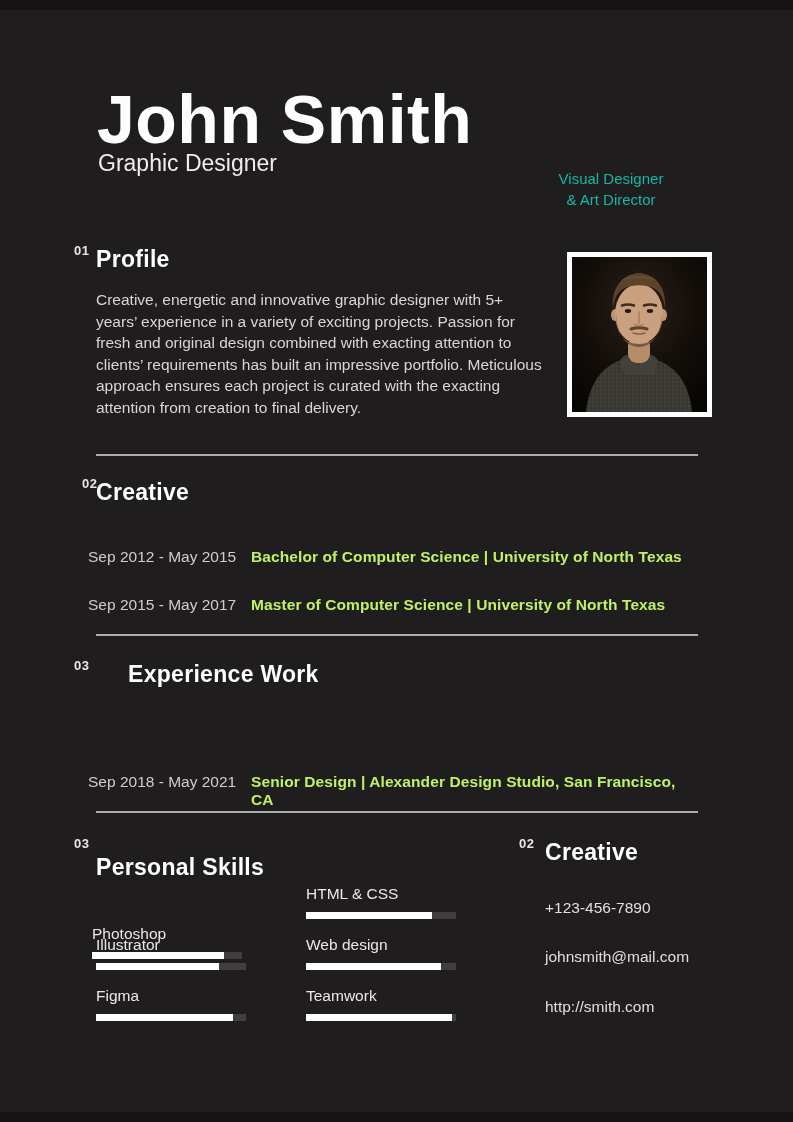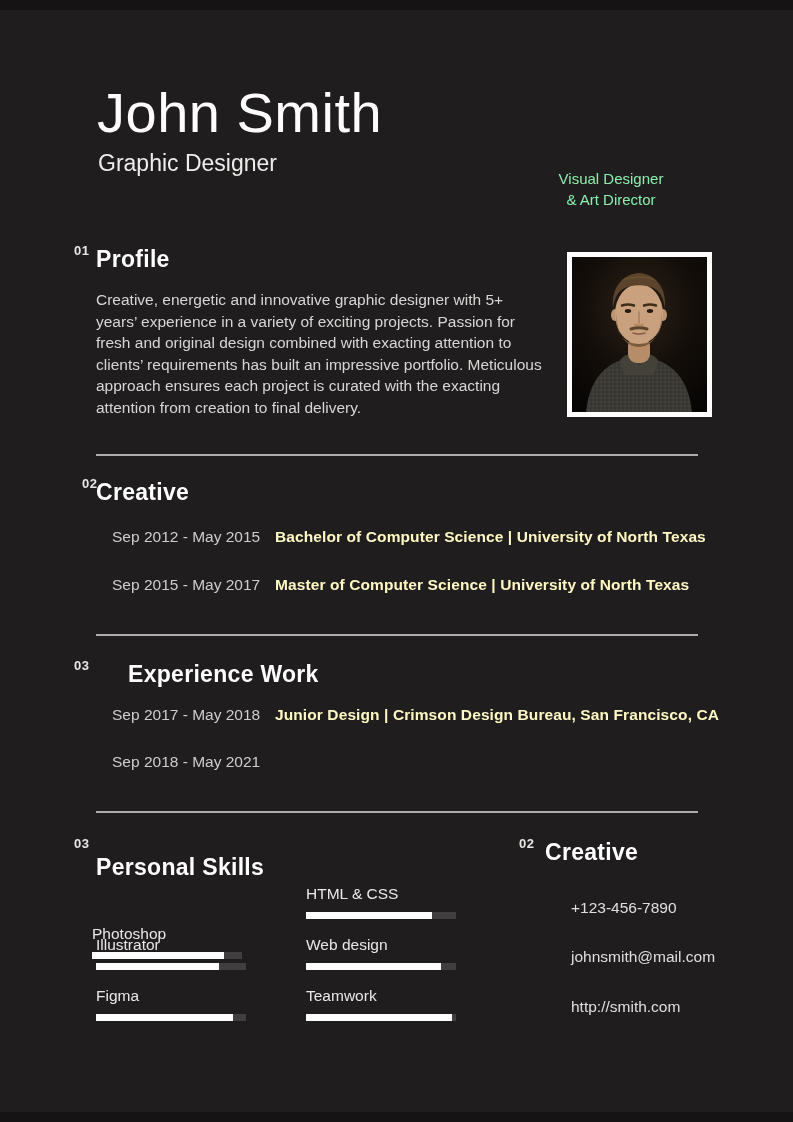--- a/index.html
+++ b/index.html
@@ -21,31 +21,31 @@
     height: 10px;
     background: #151314;
     z-index: 5;
   }
   .page::before { top: 0; }
   .page::after { bottom: 0; }
 
   
   .name {
     position: absolute; left: 97px; top: 80px;
-    font-size: 56px; font-weight: normal; letter-spacing: 0.5px;
+    font-size: 68px; font-weight: bold; letter-spacing: 0.5px;
     color: #fdfdfd;
   }
   .subtitle {
     position: absolute; left: 98px; top: 150px;
     font-size: 23px; font-weight: normal; color: #efedec;
   }
   .tagline {
     position: absolute; left: 528px; top: 168px; width: 166px;
     text-align: center; font-size: 15px; line-height: 21px;
-    font-weight: 500; color: #86efac;
+    font-weight: 500; color: #14b8a6;
   }
 
   
   .sec-num {
     position: absolute;
     font-size: 13px; font-weight: 600; color: #e8e6e5; letter-spacing: 0.5px;
   }
   .sec-heading {
     position: absolute;
     font-size: 23px; font-weight: bold; color: #ffffff; letter-spacing: 0.3px;
@@ -68,39 +68,40 @@
   .divider {
     position: absolute; left: 96px; width: 602px; height: 2px;
     background: #aeacad;
   }
   #divider-1 { top: 454px; }
   #divider-2 { top: 634px; }
   #divider-3 { top: 811px; }
 
   
   .row {
-    position: absolute; left: 112px; width: 610px;
+    position: absolute; left: 88px; width: 610px;
     display: flex; align-items: baseline;
     font-size: 15.5px;
+    margin-top: 20px;
   }
   .row .dates { flex: 0 0 163px; color: #cfcdcc; font-weight: normal; }
-  .row .desc  { flex: 1; color: #fef9c3; font-weight: bold; letter-spacing: 0.1px; }
+  .row .desc  { flex: 1; color: #bef264; font-weight: bold; letter-spacing: 0.1px; }
 
   
   .skill { position: absolute; width: 150px; }
   .skill-label { font-size: 15.5px; font-weight: 500; color: #eae8e7; }
   .skill-track {
     margin-top: 9px; width: 150px; height: 7px;
     background: #413e3f;
   }
   .skill-fill { height: 7px; background: #fdfdfd; }
 
   
   .contact-item {
-    position: absolute; left: 571px;
+    position: absolute; left: 545px;
     font-size: 15.5px; color: #e0dedd;
   }
 </style>
 </head>
 <body>
 
 <div class="page">
 
   <h1 class="name">John Smith</h1>
   <div class="subtitle">Graphic Designer</div>
@@ -167,26 +168,23 @@
   </div>
   <div class="row" style="top:576px;">
     <span class="dates">Sep 2015 - May 2017</span>
     <span class="desc">Master of Computer Science | University of North Texas</span>
   </div>
 
   <div class="divider" id="divider-2"></div>
 
   <span class="sec-num" style="left:74px; top:658px;">03</span>
   <h2 class="sec-heading" style="left:96px; top:661px;margin-left:32px;">Experience Work</h2>
-  <div class="row" style="top:706px;">
-    <span class="dates">Sep 2017 - May 2018</span>
-    <span class="desc">Junior Design | Crimson Design Bureau, San Francisco, CA</span>
-  </div>
   <div class="row" style="top:753px;">
     <span class="dates">Sep 2018 - May 2021</span>
+    <span class="desc">Senior Design | Alexander Design Studio, San Francisco, CA</span>
   </div>
 
   <div class="divider" id="divider-3"></div>
 
   <span class="sec-num" style="left:74px; top:836px;">03</span>
   <h2 class="sec-heading" style="left:96px; top:854px;">Personal Skills</h2>
 
   <div class="skill" style="left:92px; top:885px;margin-top:40px;">
     <div class="skill-label">Photoshop</div>
     <div class="skill-track">

